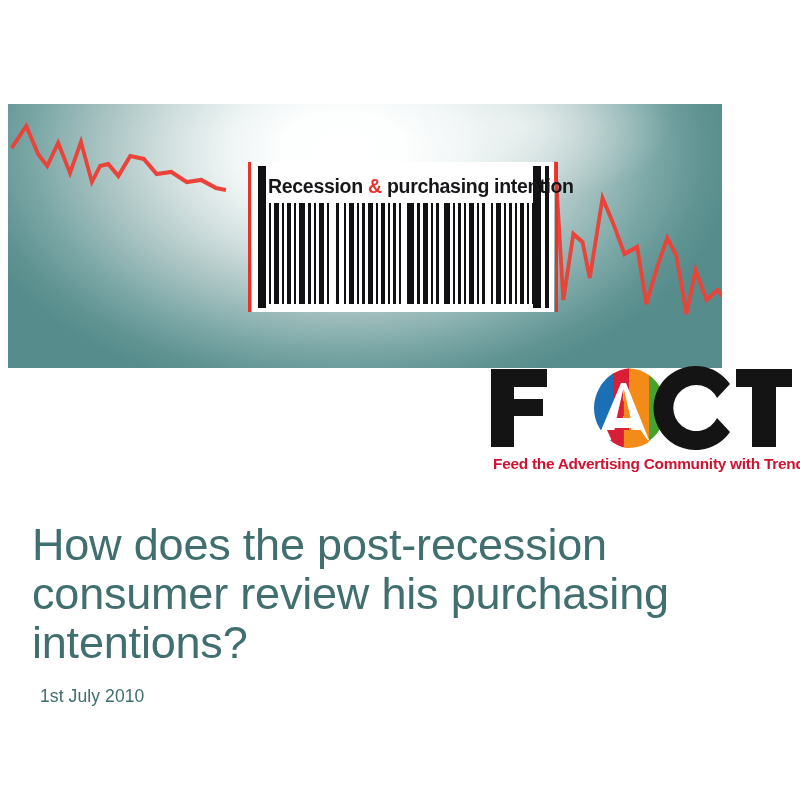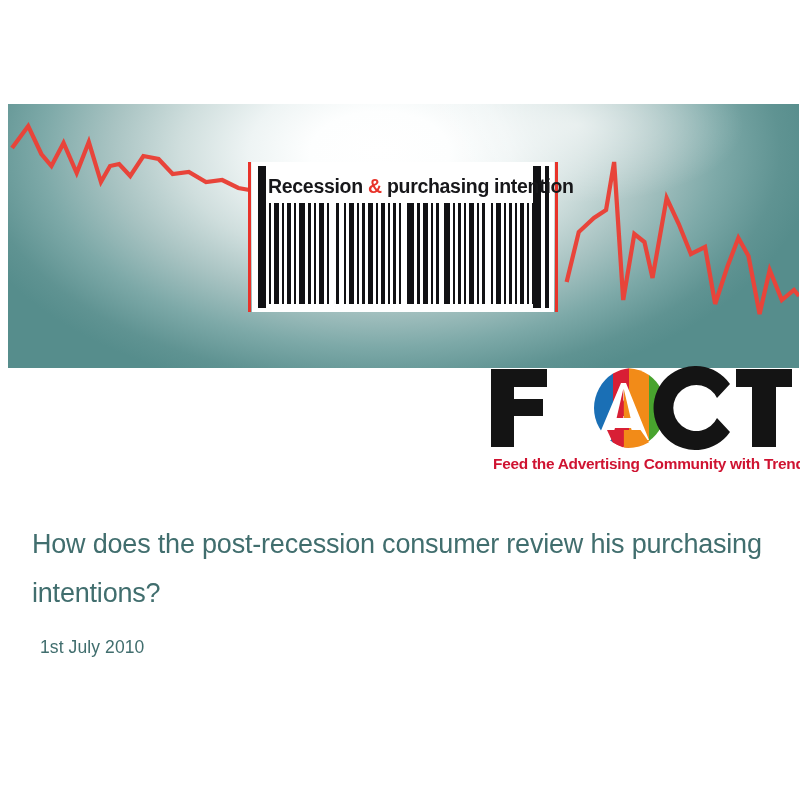--- a/index.html
+++ b/index.html
@@ -14,21 +14,21 @@
     overflow: hidden;
     font-family: "Liberation Sans", sans-serif;
     -webkit-font-smoothing: antialiased;
   }
 
   
   .hero-banner {
     position: absolute;
     left: 8px;
     top: 104px;
-    width: 791px;
+    width: 714px;
     height: 264px;
     overflow: hidden;
     background:
       radial-gradient(ellipse 55% 95% at 47% 18%,
         #ffffff 0%,
         #fdfefe 16%,
         #eef4f4 30%,
         #cfdedd 46%,
         #a8c3c2 62%,
         #7da9a8 78%,
@@ -148,21 +148,21 @@
   .title-block {
     position: absolute;
     left: 32px;
     top: 520px;
     width: 730px;
   }
   .deck-title {
     margin: 0;
     font-family: "Liberation Sans", sans-serif;
     font-weight: normal;
-    font-size: 27px;
+    font-size: 45px;
     line-height: 49px;
     color: #416e6e;
     letter-spacing: -0.2px;
   }
   .deck-date {
     margin: 18px 0 0 8px;
     font-family: "Liberation Sans", sans-serif;
     font-weight: normal;
     font-size: 17.5px;
     line-height: 22px;

